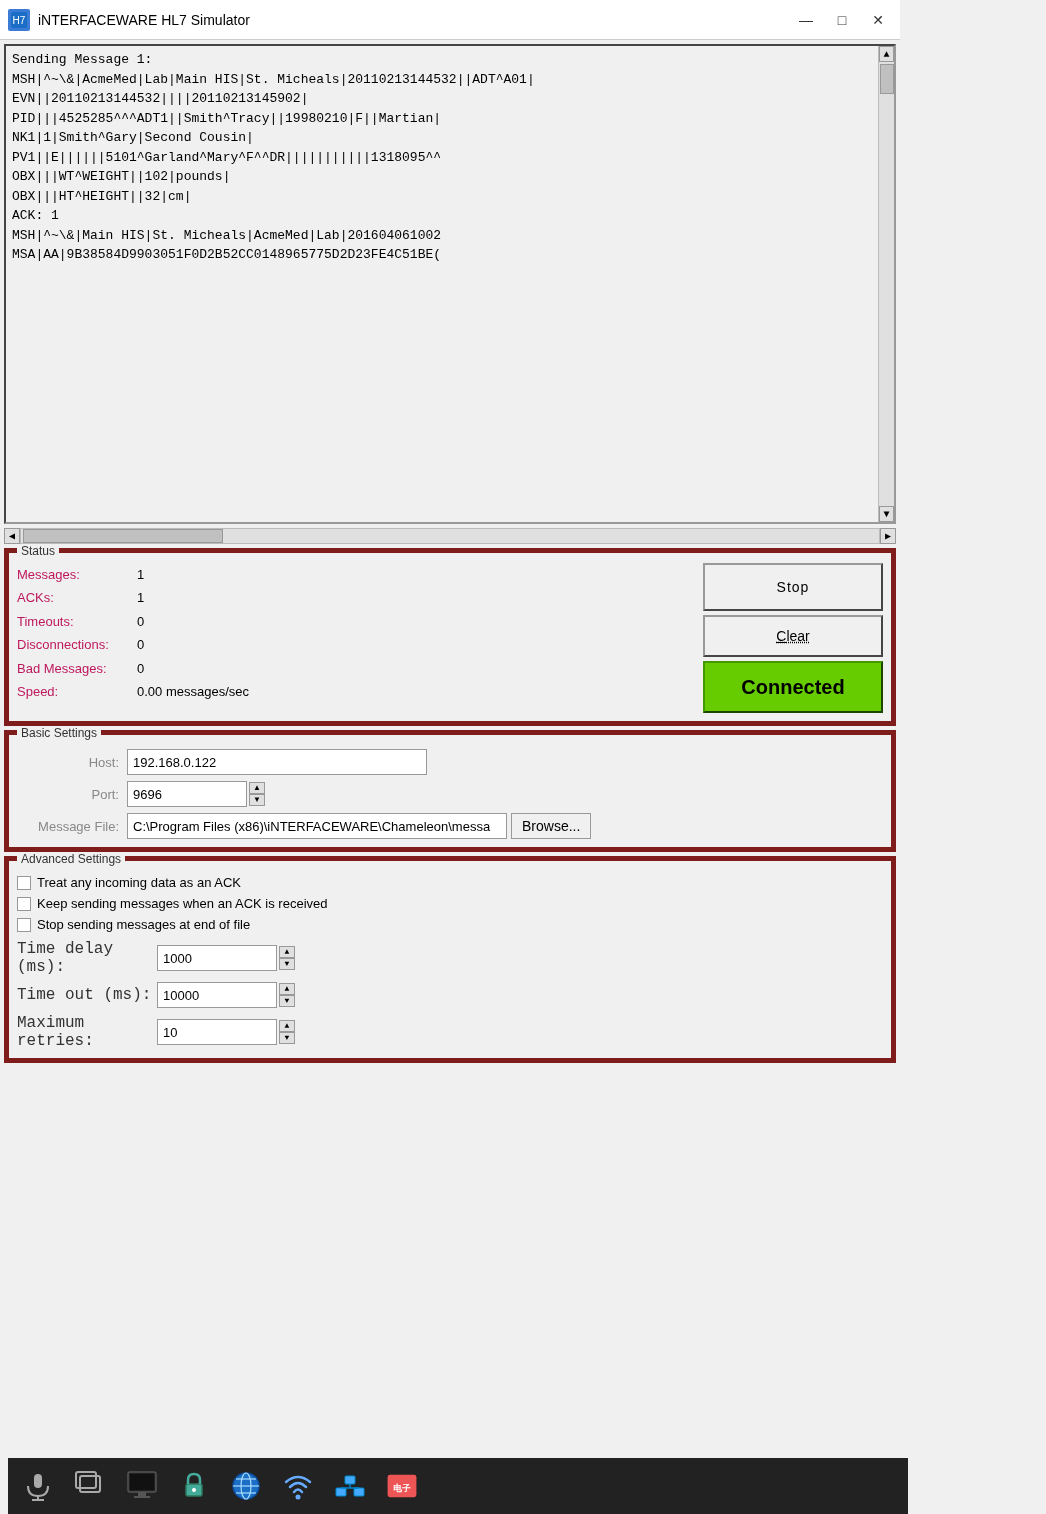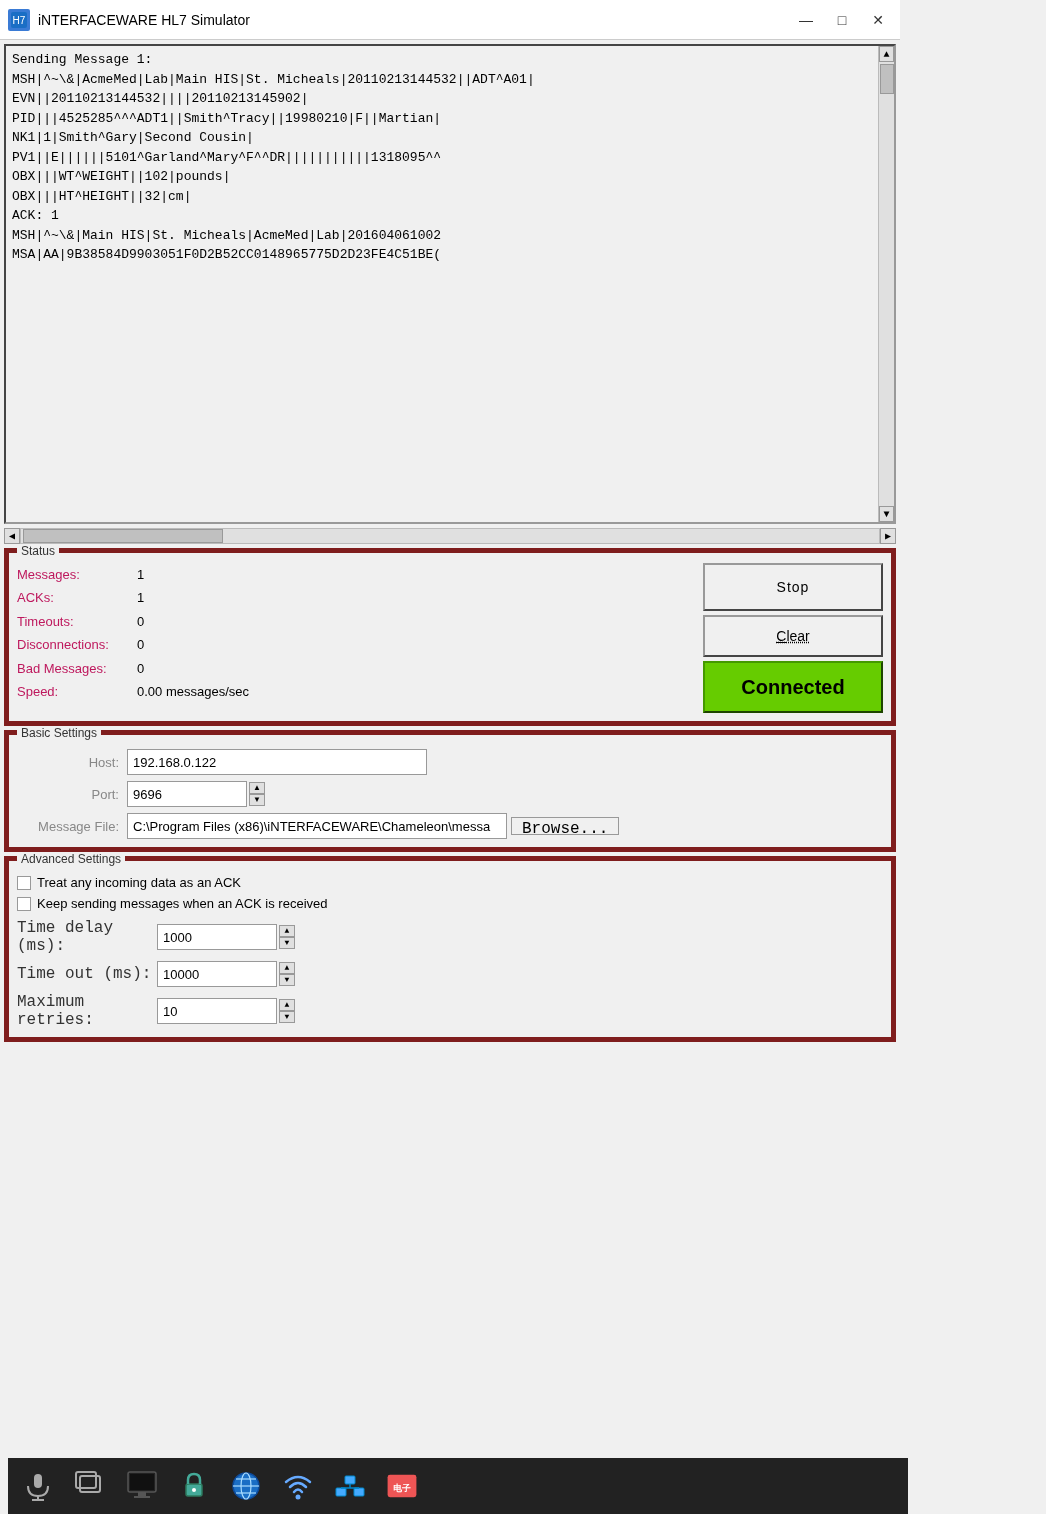--- a/index.html
+++ b/index.html
@@ -254,25 +254,25 @@
       line-height: 1;
     }
     .msgfile-wrapper {
       display: flex;
       align-items: center;
       gap: 4px;
     }
     .msgfile-input { flex: 1; max-width: 380px; }
     .btn-browse {
       padding: 2px 10px;
-      height: 18px;
-      background: #f0f0f0;
-      border: 1px solid #999;
-      font-family: Liberation Mono, monospace;
-      font-size: 16px;
+      height: 26px;
+      background: #f0f0f0;
+      border: 1px solid #999;
+      font-family: Liberation Sans, sans-serif;
+      font-size: 14px;
       cursor: pointer;
     }
 
     
     .adv-grid {
       padding-top: 8px;
       font-family: 'Segoe UI', Arial, sans-serif;
       font-size: 13px;
     }
     .checkbox-row {
@@ -438,20 +438,24 @@
   <span class="panel-title">Advanced Settings</span>
   <div class="adv-grid" id="adv-checkboxes">
   <div class="checkbox-row">
         <input type="checkbox" class="checkbox-input" style="">
         <span>Treat any incoming data as an ACK</span>
       </div>
       <div class="checkbox-row">
         <input type="checkbox" class="checkbox-input" style="">
         <span>Keep sending messages when an ACK is received</span>
       </div>
+      <div class="checkbox-row">
+        <input type="checkbox" class="checkbox-input" style="">
+        <span>Stop sending messages at end of file</span>
+      </div>
     </div>
   <div class="adv-settings-grid">
     <span class="adv-label">Time delay (ms):</span>
     <div class="port-wrapper">
       <input class="settings-input port-input" type="text" value="1000" style="">
       <div class="spinner">
         <div class="spinner-btn">▲</div>
         <div class="spinner-btn">▼</div>
       </div>
     </div>

